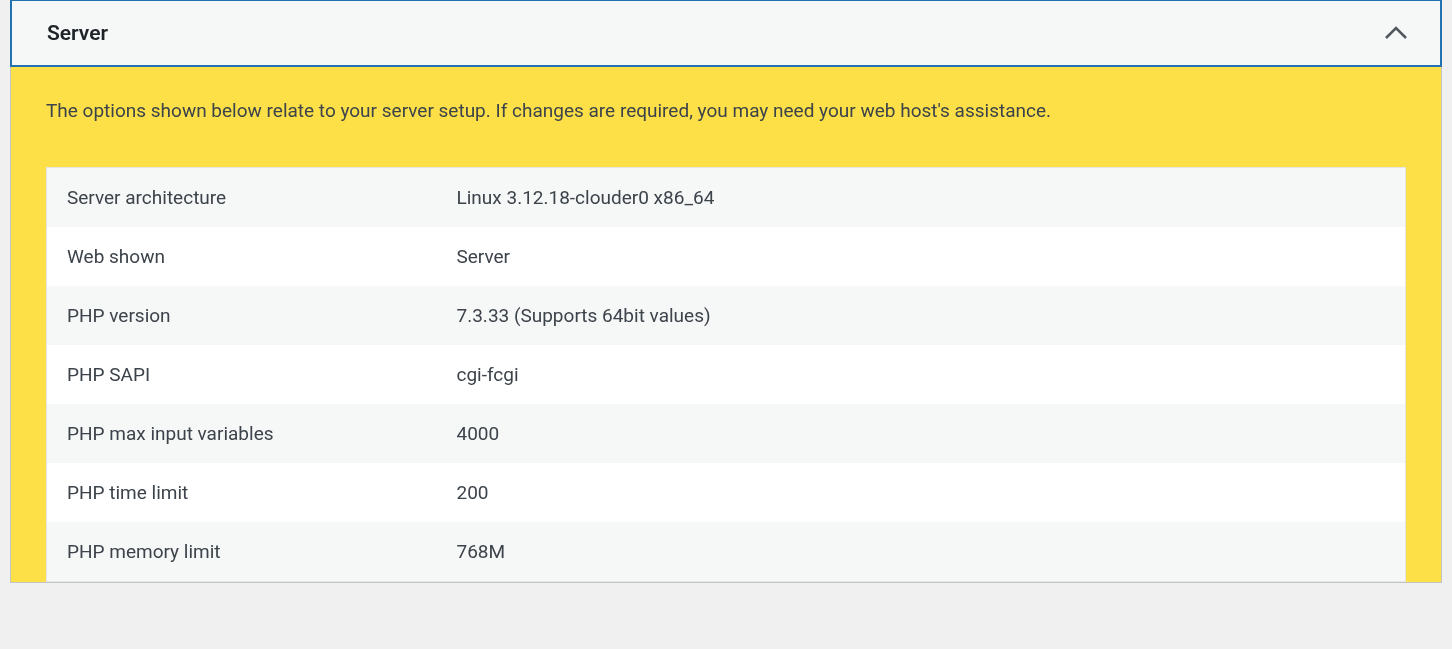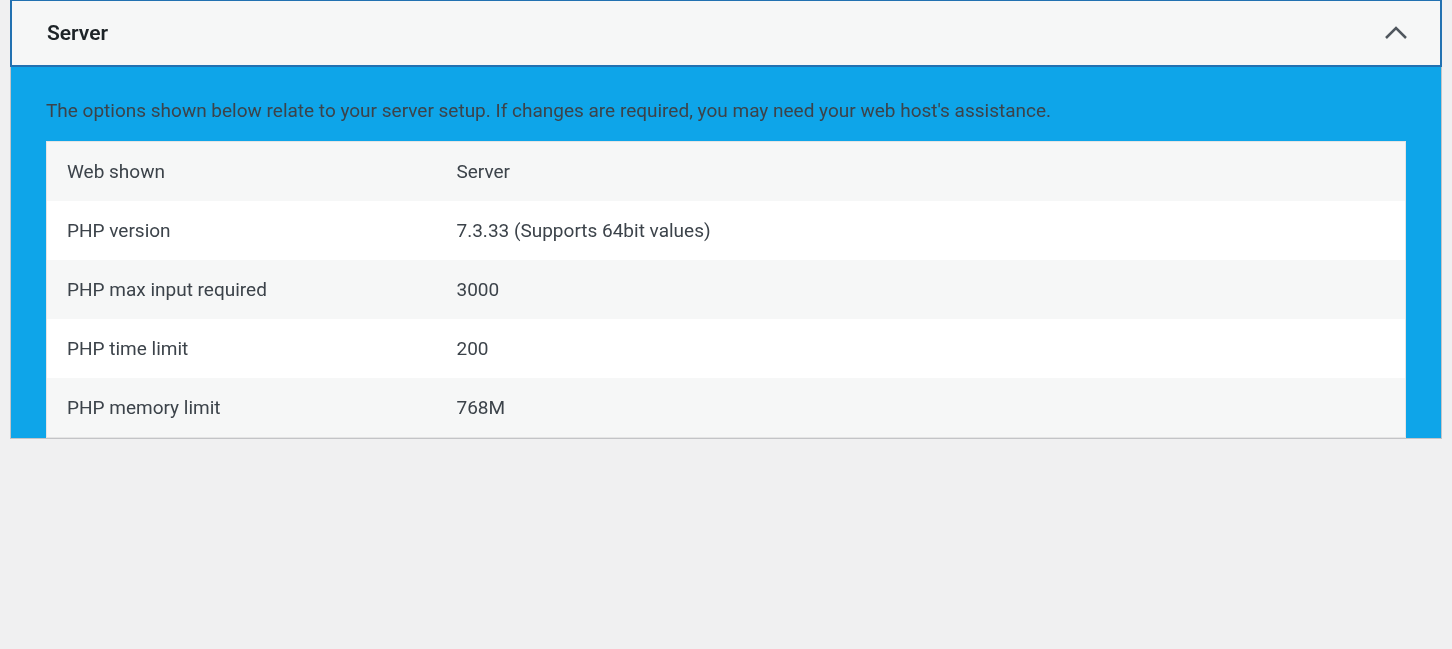--- a/index.html
+++ b/index.html
@@ -13,21 +13,21 @@
       color: #3c434a;
       padding: 0;
       width: 1452px;
       height: 649px;
       overflow: hidden;
     }
     .wrapper {
       padding: 0 10px 0 10px;
     }
     .panel {
-      background: #0ea5e9;
+      background: #fde047;
       border: 1px solid #c3c4c7;
       border-top: none;
     }
     .panel-header {
       background: #f6f7f7;
       border: 2px solid #2271b1;
       border-top: 2px solid #2271b1;
       display: flex;
       align-items: center;
       justify-content: space-between;
@@ -51,21 +51,21 @@
       stroke: #50575e;
       stroke-width: 2.5;
       fill: none;
     }
     .panel-body {
       padding: 30px 35px 0 35px;
     }
     .description {
       font-size: 19px;
       color: #3c434a;
-      margin-bottom: 15px;
+      margin-bottom: 41px;
       line-height: 1.5;
     }
     .table {
       width: 100%;
       border: 1px solid #e5e5e5;
       border-collapse: collapse;
     }
     .table tr {
       border: none;
     }
@@ -96,30 +96,38 @@
         <svg width="24" height="14" viewBox="0 0 24 14">
             <polyline points="2,12 12,2 22,12"></polyline>
           </svg>
       </span>
     </div>
     <div class="panel-body">
       <p class="description">The options shown below relate to your server setup. If changes are required, you may need your web host's assistance.</p>
       <table class="table">
         <tbody>
           <tr>
+            <td class="label">Server architecture</td>
+            <td>Linux 3.12.18-clouder0 x86_64</td>
+          </tr>
+          <tr>
             <td class="label">Web shown</td>
             <td>Server</td>
           </tr>
           <tr>
             <td class="label">PHP version</td>
             <td>7.3.33 (Supports 64bit values)</td>
           </tr>
           <tr>
-            <td class="label">PHP max input required</td>
-            <td>3000</td>
+            <td class="label">PHP SAPI</td>
+            <td>cgi-fcgi</td>
+          </tr>
+          <tr>
+            <td class="label">PHP max input variables</td>
+            <td>4000</td>
           </tr>
           <tr>
             <td class="label">PHP time limit</td>
             <td>200</td>
           </tr>
           <tr>
             <td class="label">PHP memory limit</td>
             <td>768M</td>
           </tr>
         </tbody>

